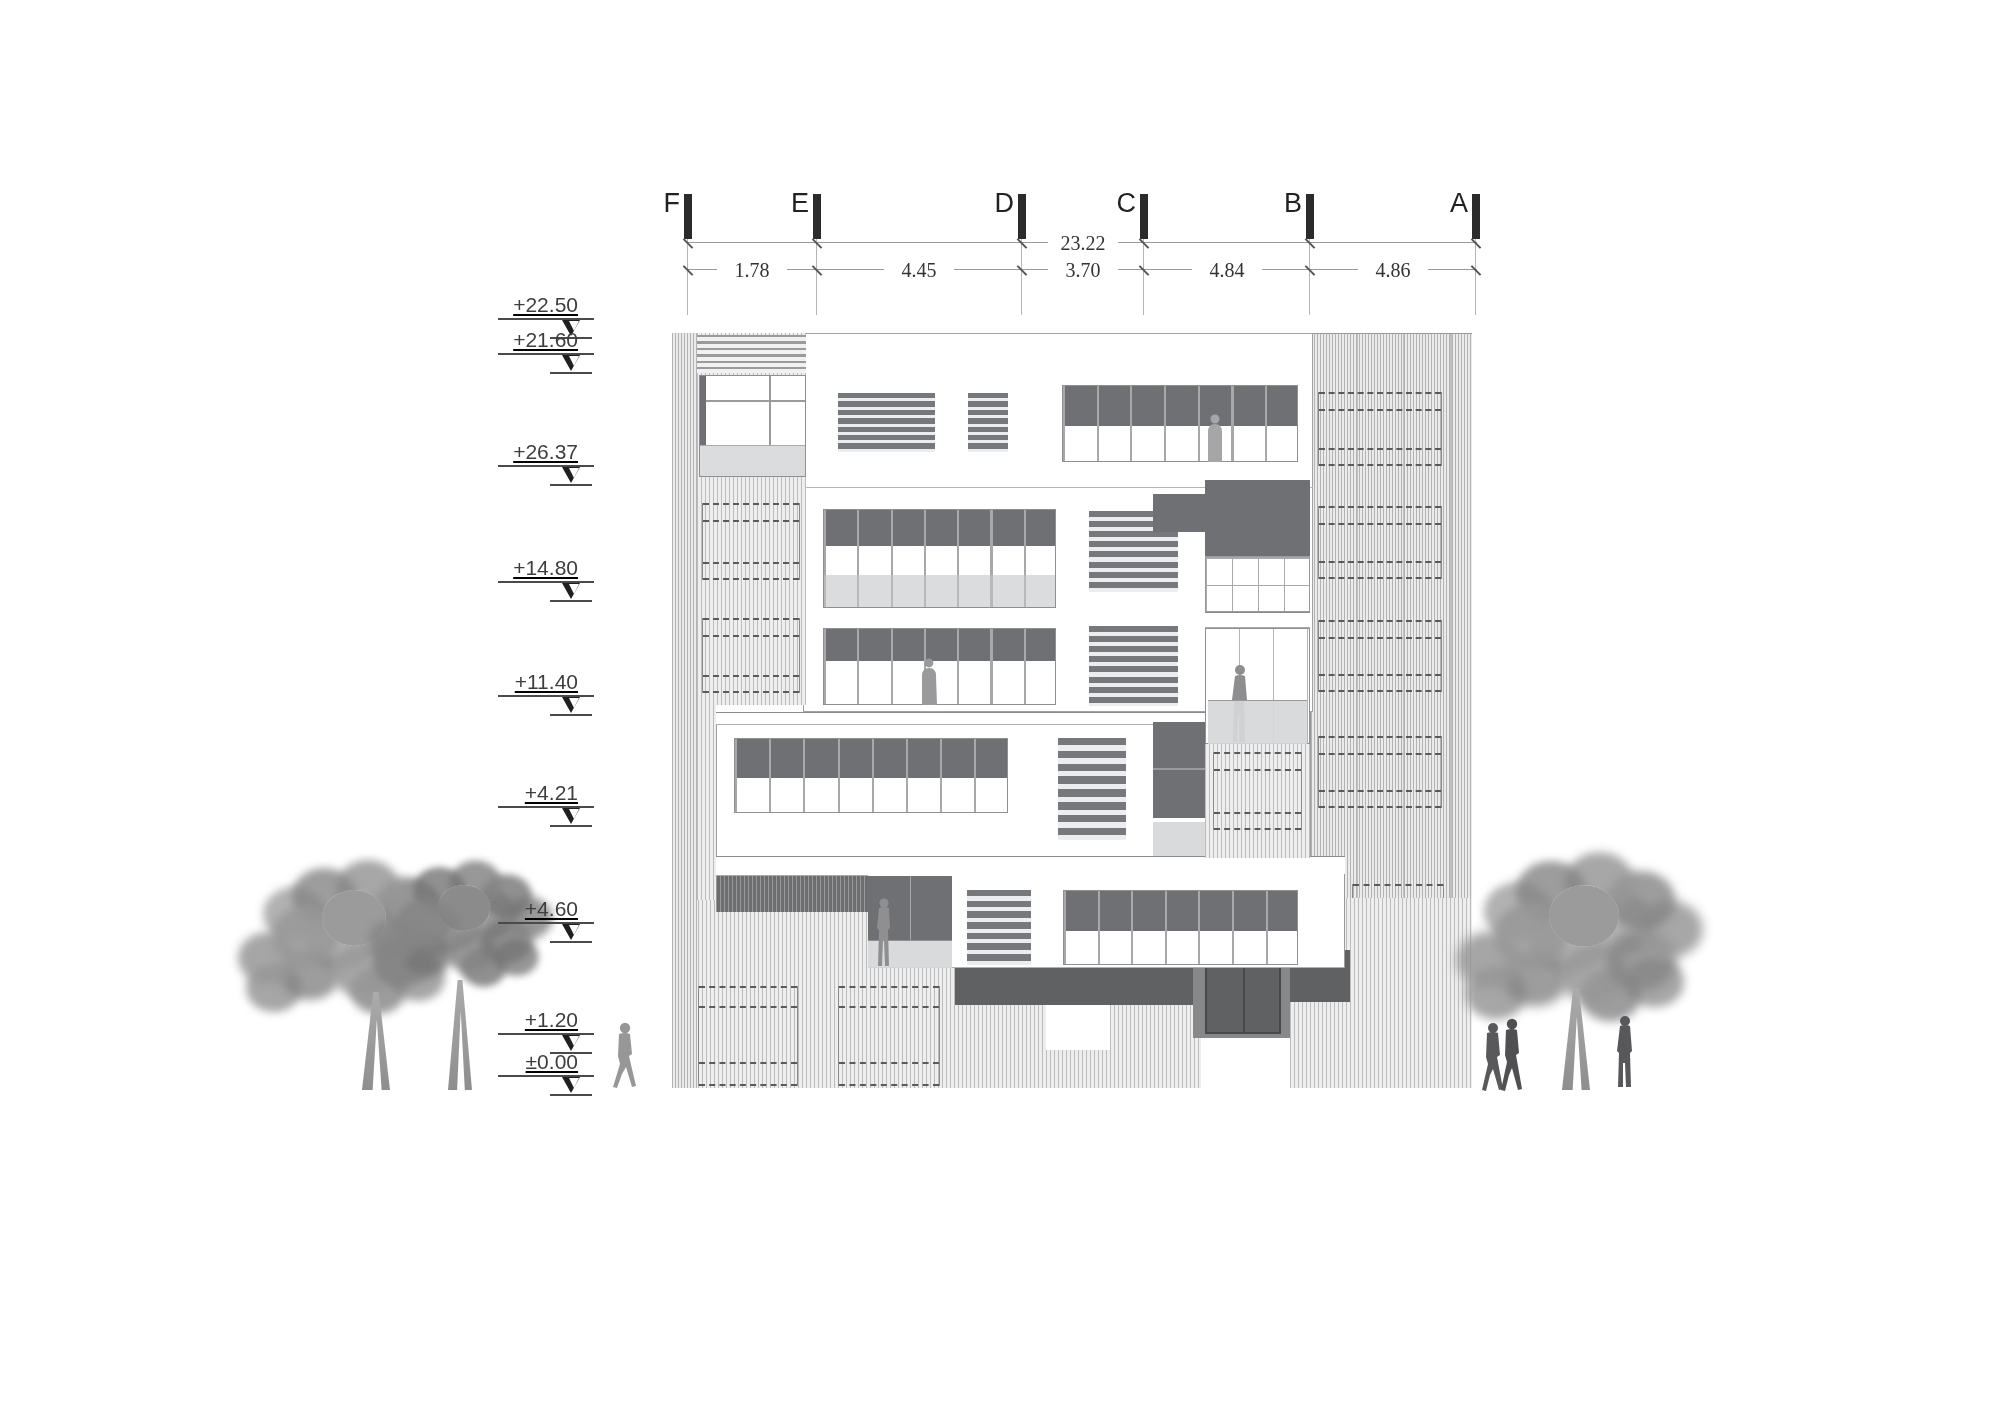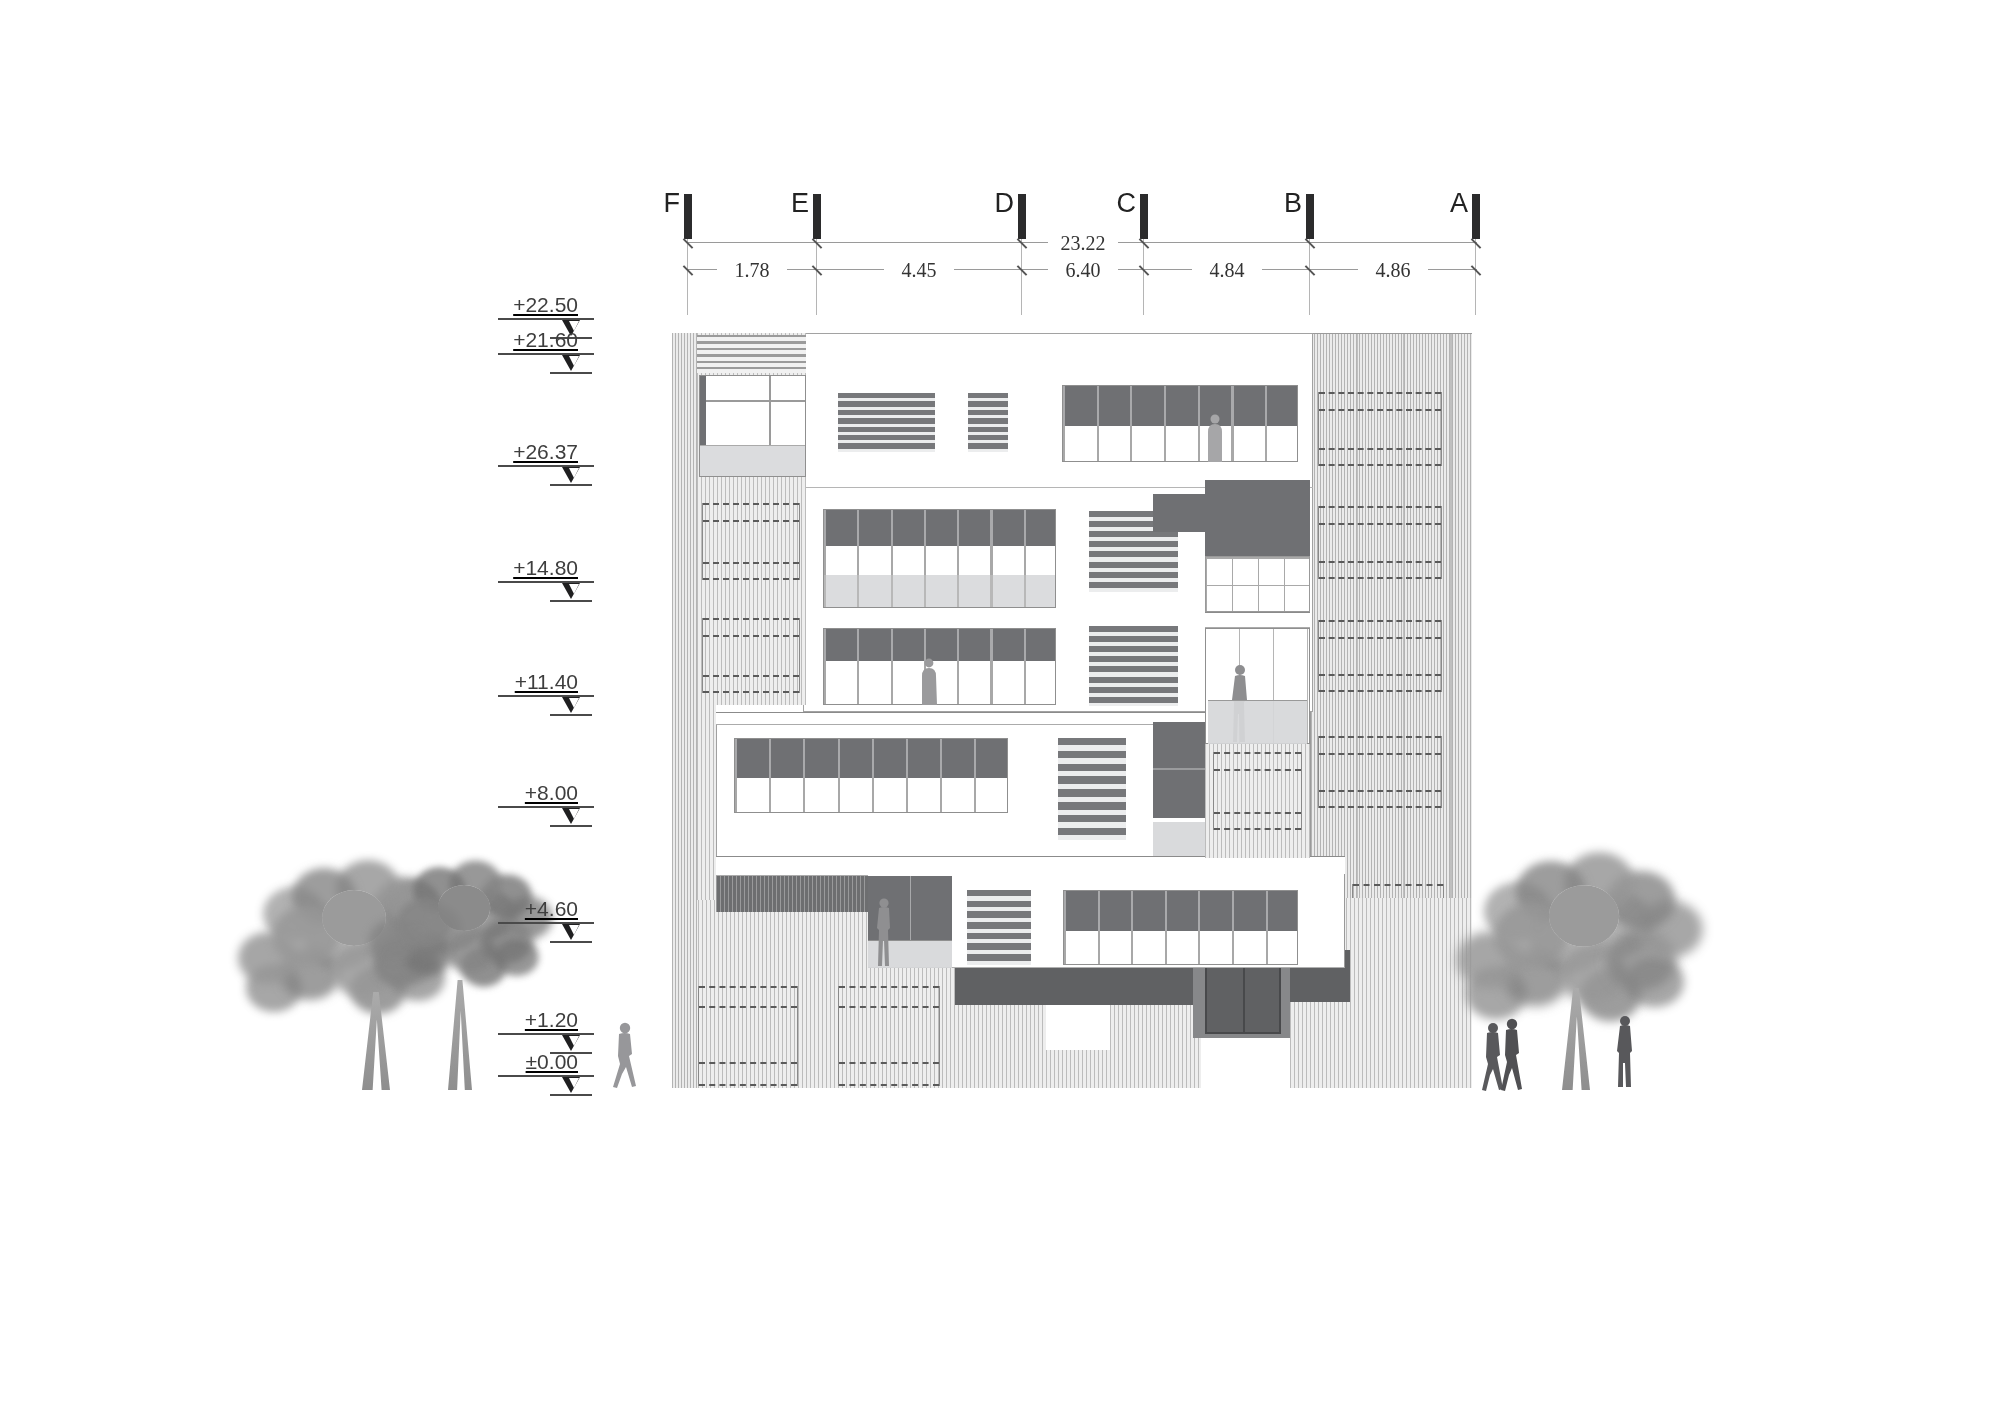--- a/index.html
+++ b/index.html
@@ -107,21 +107,21 @@
 
   <div class="dimline" style="left:688px;top:269px;width:789px">
     <span class="tick" style="left:-1px"></span>
     <span class="tick" style="left:128px"></span>
     <span class="tick" style="left:333px"></span>
     <span class="tick" style="left:455px"></span>
     <span class="tick" style="left:621px"></span>
     <span class="tick" style="left:787px"></span>
     <span class="dimtext" style="left:64px">1.78</span>
     <span class="dimtext" style="left:231px">4.45</span>
-    <span class="dimtext" style="left:395px">6.40</span>
+    <span class="dimtext" style="left:395px">3.70</span>
     <span class="dimtext" style="left:539px">4.84</span>
     <span class="dimtext" style="left:705px">4.86</span>
   </div>
 
   <div class="abs slatsd" style="left:1310px;top:333px;width:162px;height:755px;border-left:1px solid #9a9a9a;border-top:1px solid #9a9a9a;"></div>
   <div class="abs dframe" style="left:1318px;top:392px;width:124px;height:74px">
     <span class="dl" style="top:0"></span>
       <span class="dl" style="top:17px"></span>
       <span class="dl" style="bottom:16px"></span>
       <span class="dl" style="bottom:0"></span>
@@ -314,21 +314,21 @@
     <span class="lvl-label">+14.80</span>
     <span class="tri"></span>
     <span class="lbase"></span>
   </div>
   <div class="level" style="top:669px">
     <span class="lvl-label">+11.40</span>
     <span class="tri"></span>
     <span class="lbase"></span>
   </div>
   <div class="level" style="top:780px">
-    <span class="lvl-label">+8.00</span>
+    <span class="lvl-label">+4.21</span>
     <span class="tri"></span>
     <span class="lbase"></span>
   </div>
   <div class="level" style="top:896px">
     <span class="lvl-label">+4.60</span>
     <span class="tri"></span>
     <span class="lbase"></span>
   </div>
   <div class="level" style="top:1007px">
     <span class="lvl-label">+1.20</span>

